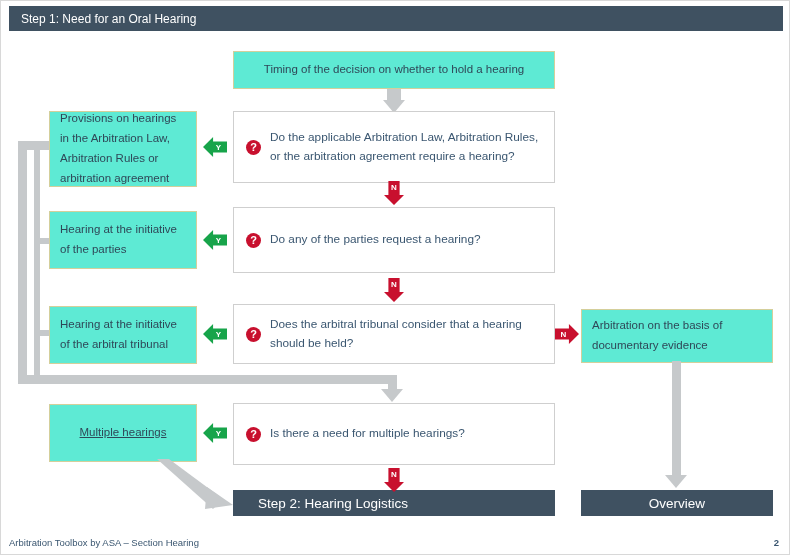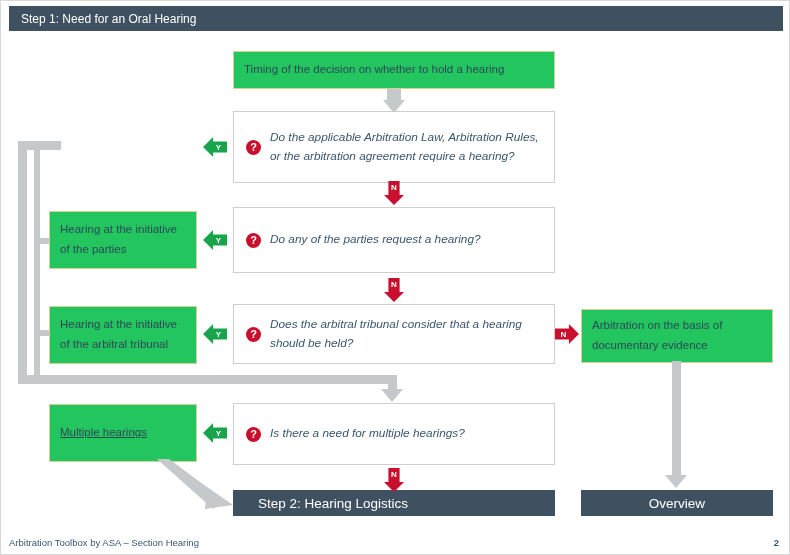--- a/index.html
+++ b/index.html
@@ -48,29 +48,30 @@
     top: 489px;
     width: 192px;
     height: 26px;
     justify-content: center;
     font-size: 13.5px;
   }
 
   
   .ybox {
     position: absolute;
-    background: #22c55e;
+    background: #5eead4;
     border: 1px solid #d4cf9b;
     box-sizing: border-box;
     color: #2f4858;
     font-size: 11.5px;
     line-height: 1.72;
     padding: 6px 10px;
     display: flex;
     align-items: center;
+    justify-content: center;
   }
   .ybox.top {
     left: 232px; top: 50px; width: 322px; height: 38px;
     align-items: center;
   }
   .ybox.l1 { left: 48px; top: 110px; width: 148px; height: 76px; }
   .ybox.l2 { left: 48px; top: 210px; width: 148px; height: 58px; }
   .ybox.l3 { left: 48px; top: 305px; width: 148px; height: 58px; }
   .ybox.l4 { left: 48px; top: 403px; width: 148px; height: 58px; text-decoration: underline; }
   .ybox.right {
@@ -85,21 +86,20 @@
     box-sizing: border-box;
     display: flex;
     align-items: center;
     padding: 6px 12px;
   }
   .qbox .qtext {
     color: #3a5670;
     font-size: 11.8px;
     line-height: 1.62;
     margin-left: 9px;
-    font-style: italic;
   }
   .qbox.q1 { left: 232px; top: 110px; width: 322px; height: 72px; }
   .qbox.q2 { left: 232px; top: 206px; width: 322px; height: 66px; }
   .qbox.q3 { left: 232px; top: 303px; width: 322px; height: 60px; }
   .qbox.q4 { left: 232px; top: 402px; width: 322px; height: 62px; }
 
   
   .qicon {
     flex: 0 0 auto;
     width: 15px; height: 15px;
@@ -203,20 +203,23 @@
 
   <div class="gr" style="left:33px; top:148px; width:6px; height:0px;"></div>
   <div class="gr" style="left:33px; top:148px; width:6px; height:95px;"></div>
   <div class="gr" style="left:33px; top:237px; width:22px; height:6px;"></div>
 
   <div class="gr" style="left:33px; top:243px; width:6px; height:92px;"></div>
   <div class="gr" style="left:33px; top:329px; width:22px; height:6px;"></div>
 
   <div class="gr" style="left:33px; top:335px; width:6px; height:39px;"></div>
 
+  <div class="ybox l1">
+    <span>Provisions on hearings in the Arbitration Law, Arbitration Rules or arbitration agreement</span>
+  </div>
   <div class="marker y-left" style="left:202px; top:136px;">
     <span>Y</span>
   </div>
   <div class="qbox q1">
     <span class="qicon">?</span>
     <span class="qtext">Do the applicable Arbitration Law, Arbitration Rules, or the arbitration agreement require a hearing?</span>
   </div>
   <div class="marker n-down" style="left:383px; top:180px;">
     <span>N</span>
   </div>

